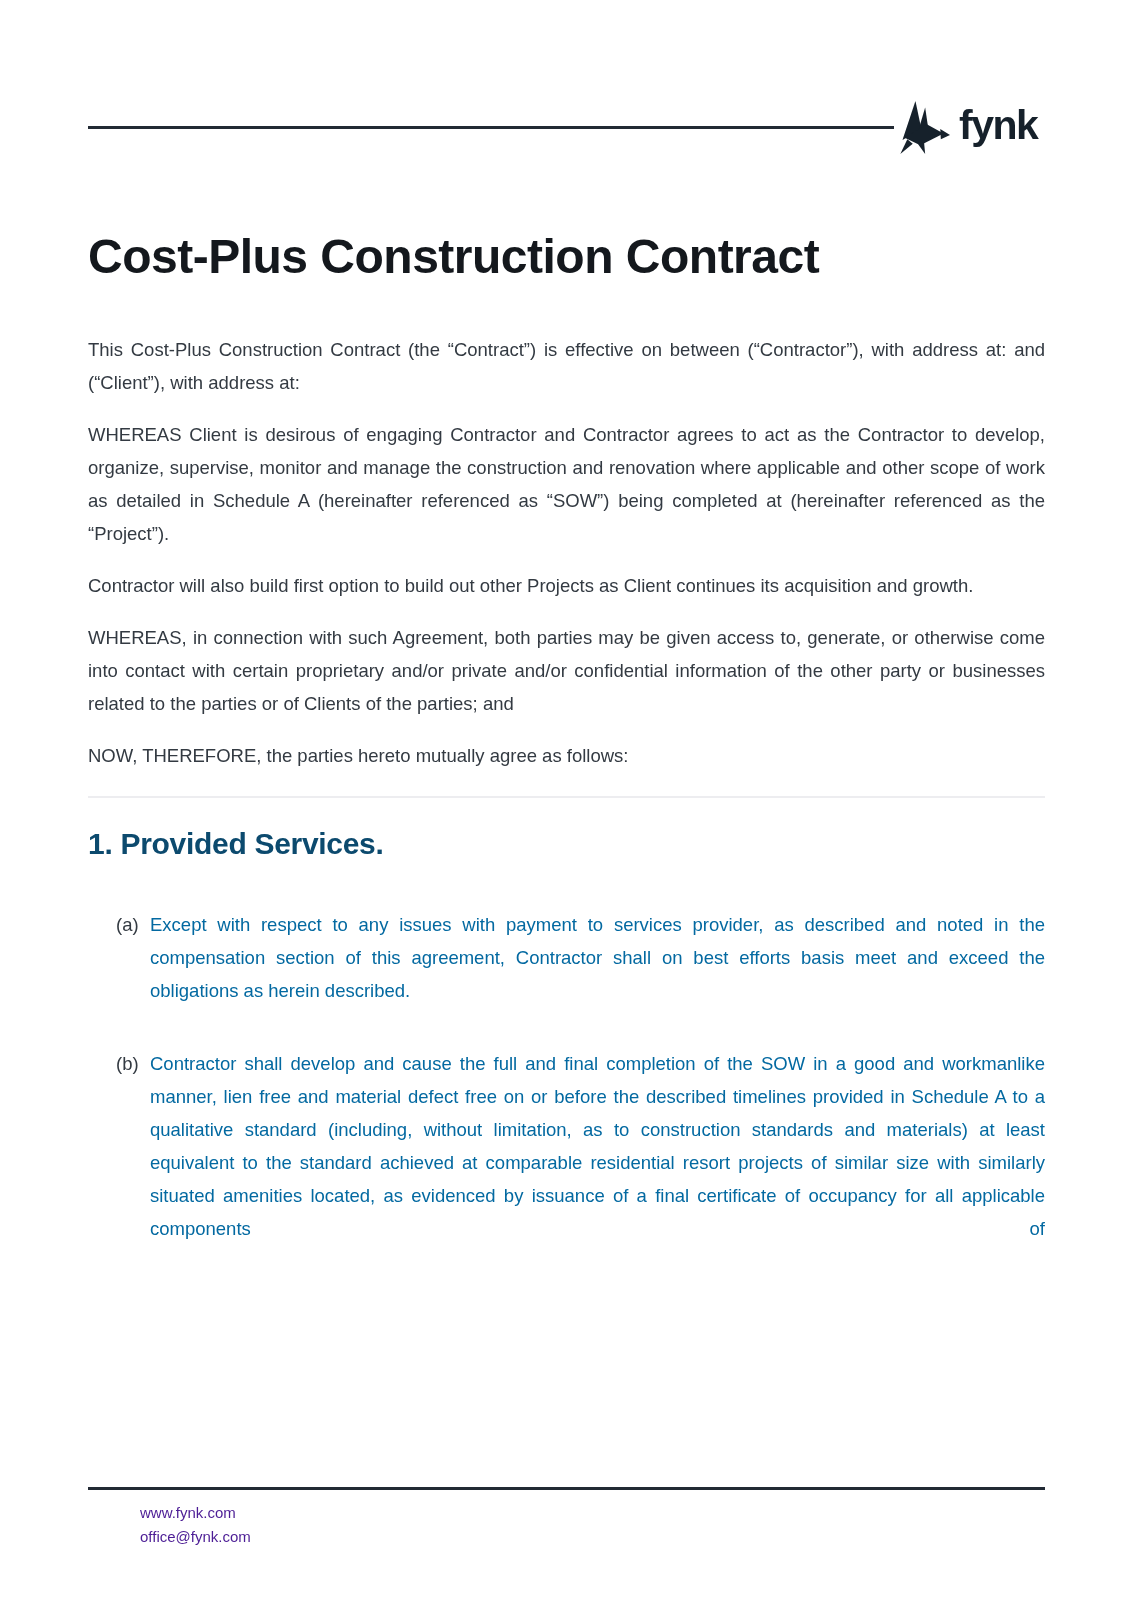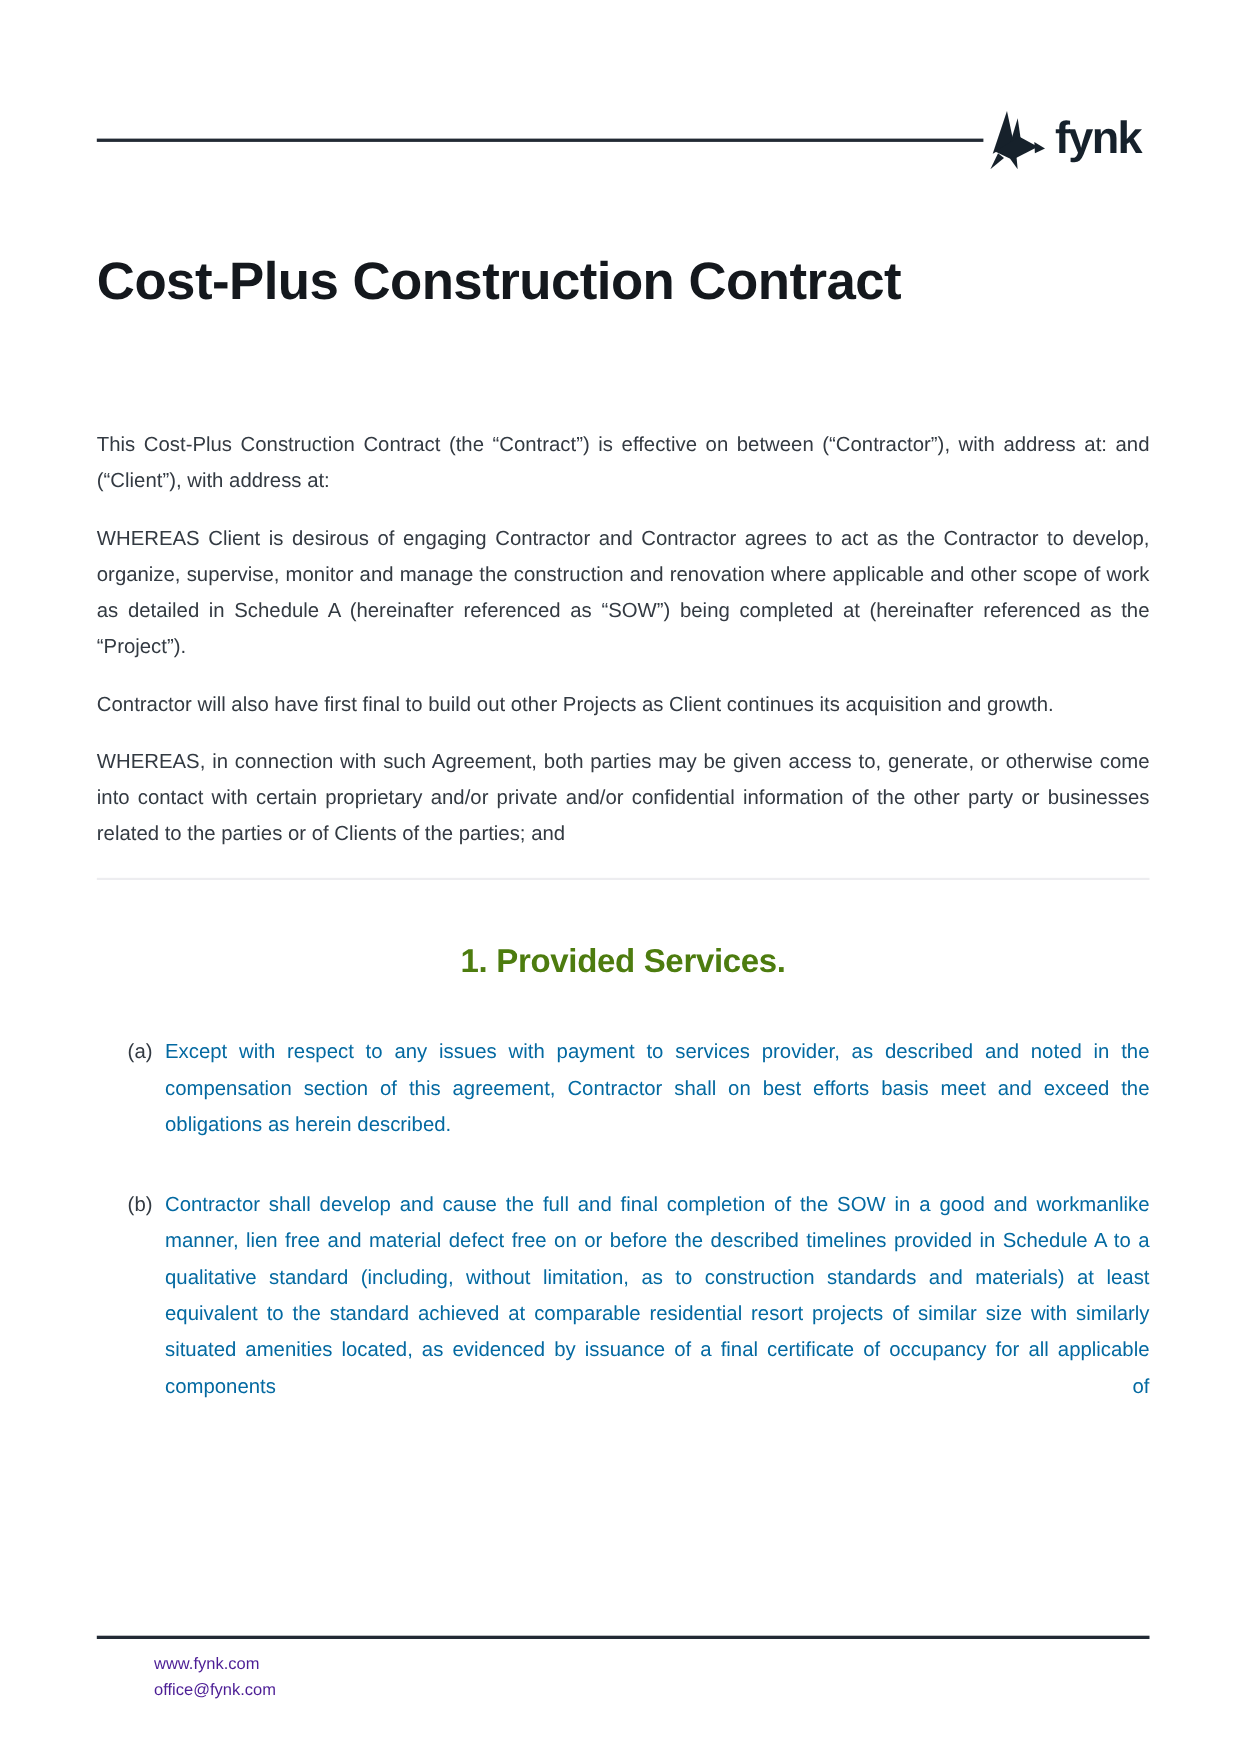--- a/index.html
+++ b/index.html
@@ -50,41 +50,40 @@
   }
   .title {
     margin: 228px 0 0 0;
     text-align: left;
     font-size: 48px;
     line-height: 1.2;
     font-weight: 700;
     letter-spacing: -0.5px;
     color: #14181d;
   }
-  .body-copy { margin-top: 101px; }
+  .body-copy { margin-top: 47px; }
   .body-copy p {
     margin: 0 0 19px 0;
     font-size: 18.5px;
     line-height: 33px;
     text-align: justify;
     color: #333a42;
   }
   .divider {
     border: none;
     border-top: 2px solid #ededf0;
     margin: 24px 0 0 0;
   }
   .section-heading {
-    margin: 56px 0 0 0;
+    margin: 27px 0 0 0;
     font-size: 30px;
     line-height: 1.25;
     font-weight: 700;
     letter-spacing: -0.3px;
-    color: #4d7c0f;
-    text-align: center;
+    color: #0c4a6e;
   }
   .clauses { margin-top: 46px; }
   .clause {
     display: flex;
     align-items: flex-start;
     padding-left: 28px;
   }
   .clause + .clause { margin-top: 40px; }
   .clause-marker {
     flex: 0 0 34px;
@@ -137,22 +136,23 @@
     </span>
     <span class="logo-text">fynk</span>
   </div>
 
   <main class="content">
     <h1 class="title">Cost-Plus Construction Contract</h1>
 
     <div class="body-copy">
       <p>This Cost-Plus Construction Contract (the “Contract”) is effective on between  (“Contractor”), with address at: and (“Client”), with address at:</p>
       <p>WHEREAS Client is desirous of engaging Contractor and Contractor agrees to act as the Contractor to develop, organize, supervise, monitor and manage the construction and renovation where applicable and other scope of work as detailed in Schedule A (hereinafter referenced as “SOW”) being completed at (hereinafter referenced as the “Project”).</p>
-      <p>Contractor will also have first final to build out other Projects as Client continues its acquisition and growth.</p>
+      <p>Contractor will also build first option to build out other Projects as Client continues its acquisition and growth.</p>
       <p>WHEREAS, in connection with such Agreement, both parties may be given access to, generate, or otherwise come into contact with certain proprietary and/or private and/or confidential information of the other party or businesses related to the parties or of Clients of the parties; and</p>
+      <p>NOW, THEREFORE, the parties hereto mutually agree as follows:</p>
     </div>
 
     <hr class="divider">
 
     <h2 class="section-heading">1. Provided Services.</h2>
 
     <div class="clauses">
       <div class="clause">
         <span class="clause-marker">(a)</span>
         <p class="clause-text">Except with respect to any issues with payment to services provider, as described and noted in the compensation section of this agreement, Contractor shall on best efforts basis meet and exceed the obligations as herein described.</p>

